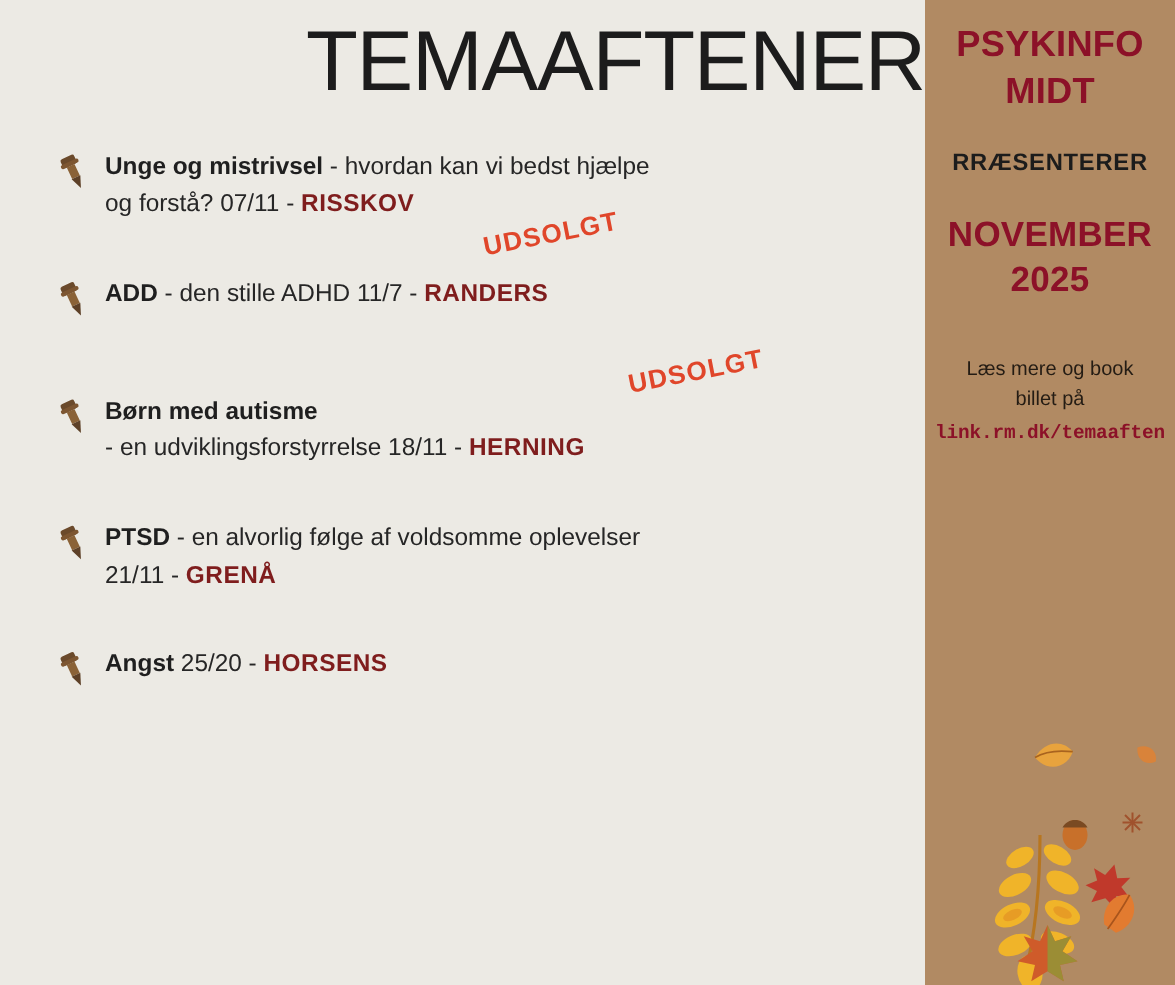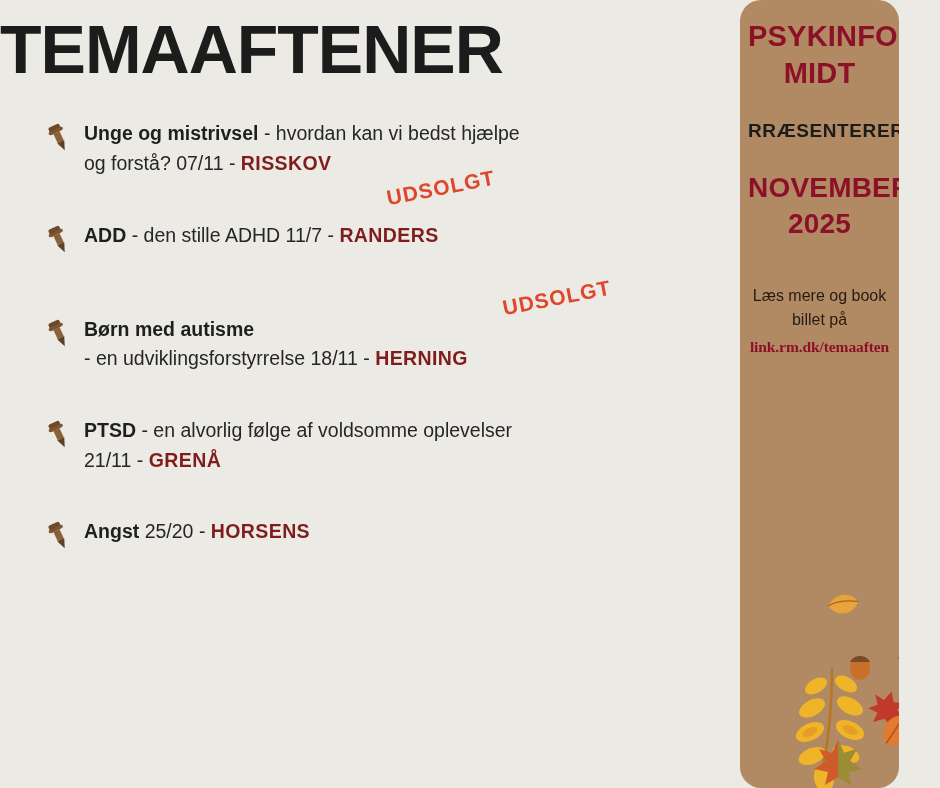--- a/index.html
+++ b/index.html
@@ -24,23 +24,23 @@
   .left {
     position: relative;
     width: 740px;
     height: 788px;
     background: #eceae4;
     box-sizing: border-box;
   }
   .main-title {
     margin: 0;
     padding: 14px 0 0 0;
-    text-align: left;
-    font-family: "Liberation Sans", sans-serif;
-    font-weight: bold;
+    text-align: right;
+    font-family: "Liberation Sans", sans-serif;
+    font-weight: normal;
     font-size: 68px;
     letter-spacing: -1px;
     color: #1c1c1c;
     line-height: 1.05;
   }
   .events {
     margin: 0;
     padding: 34px 0 0 18px;
     list-style: none;
   }
@@ -84,28 +84,27 @@
     transform: rotate(-11deg);
     font-family: "Liberation Sans", sans-serif;
     white-space: nowrap;
   }
   .soldout-1 { left: 386px; top: 176px; }
   .soldout-2 { left: 502px; top: 286px; }
 
   
   .right {
     position: relative;
-    width: 159px;
+    width: 200px;
     height: 788px;
     background: #b18a63;
     box-sizing: border-box;
     padding: 18px 8px 0 8px;
     text-align: center;
     overflow: hidden;
-    border-radius: 21px;
   }
   .brand {
     margin: 0;
     font-family: "Liberation Sans", sans-serif;
     font-weight: bold;
     font-size: 29px;
     line-height: 1.28;
     color: #8c1128;
     letter-spacing: 0.2px;
   }
@@ -129,21 +128,21 @@
   .info {
     margin: 42px 0 0 0;
     font-family: "Liberation Sans", sans-serif;
     font-size: 16px;
     line-height: 1.5;
     color: #241c14;
   }
   .link {
     display: block;
     margin-top: 3px;
-    font-family: Liberation Serif, serif;
+    font-family: Liberation Mono, monospace;
     font-weight: bold;
     font-size: 15.5px;
     color: #8c1128;
     text-decoration: none;
     letter-spacing: -0.1px;
   }
   .leaves {
     position: absolute;
     left: 0;
     bottom: 0;

